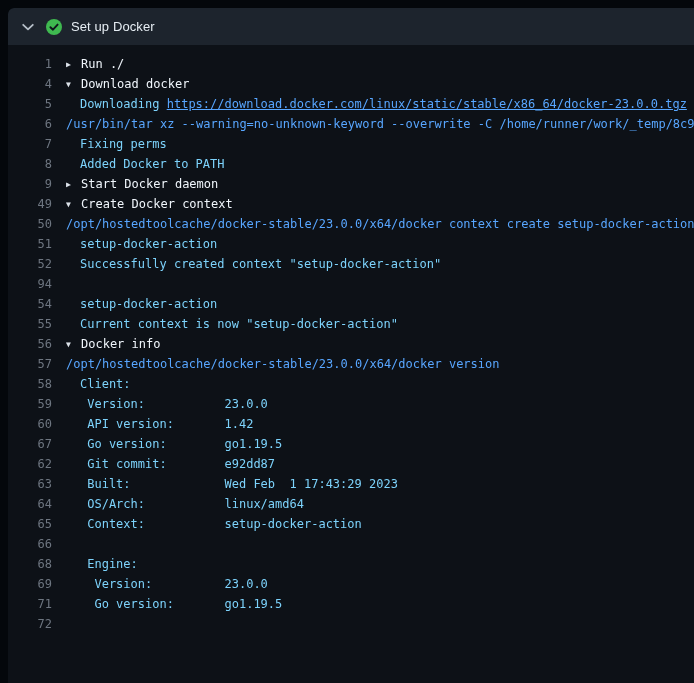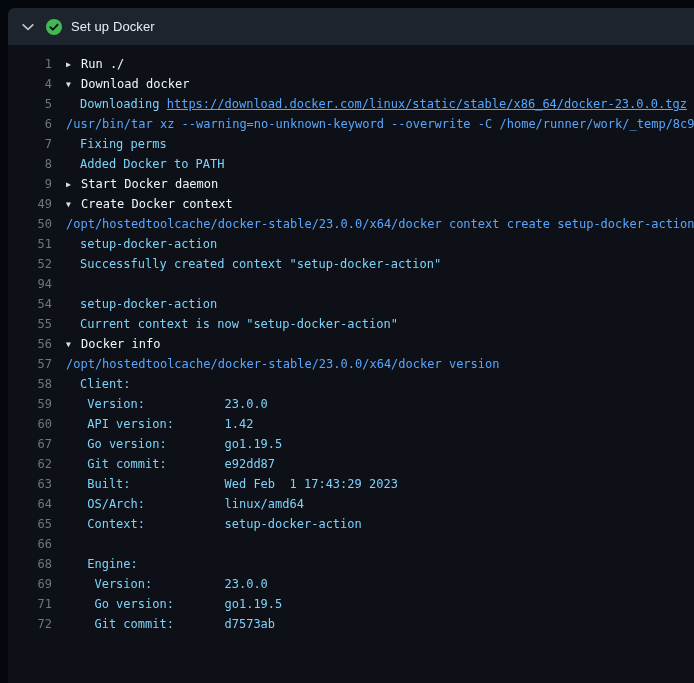--- a/index.html
+++ b/index.html
@@ -157,18 +157,17 @@
         <div class="row">
           <span class="num">69</span>
           <span class="content indent-1"><span class="seg-plain">  Version:          23.0.0</span></span>
         </div>
         <div class="row">
           <span class="num">71</span>
           <span class="content indent-1"><span class="seg-plain">  Go version:       go1.19.5</span></span>
         </div>
         <div class="row">
           <span class="num">72</span>
-          <span class="content indent-1"><span class="seg-plain">  Git commit:       d7573ab</span></span>
         </div>
       </div>
 
   </div>
 </div>
 
 </body></html>

